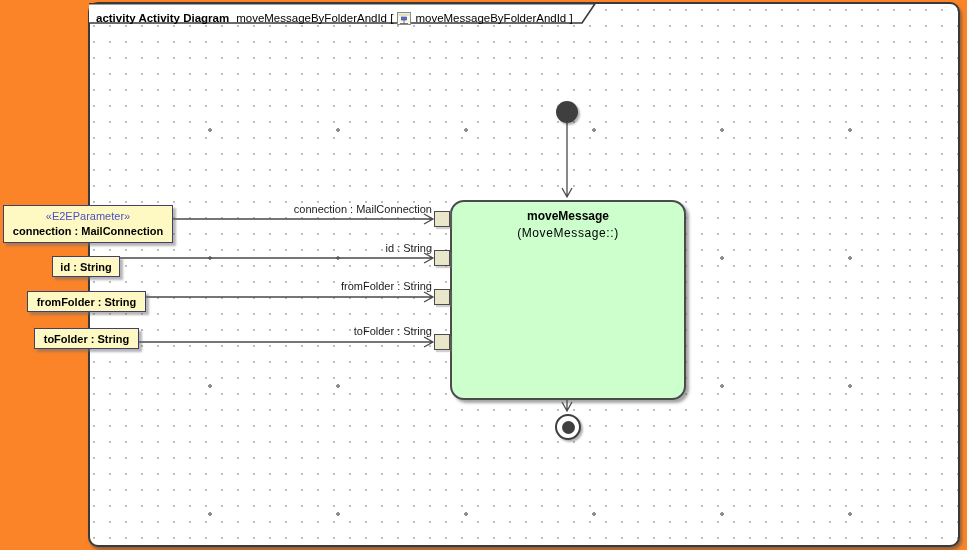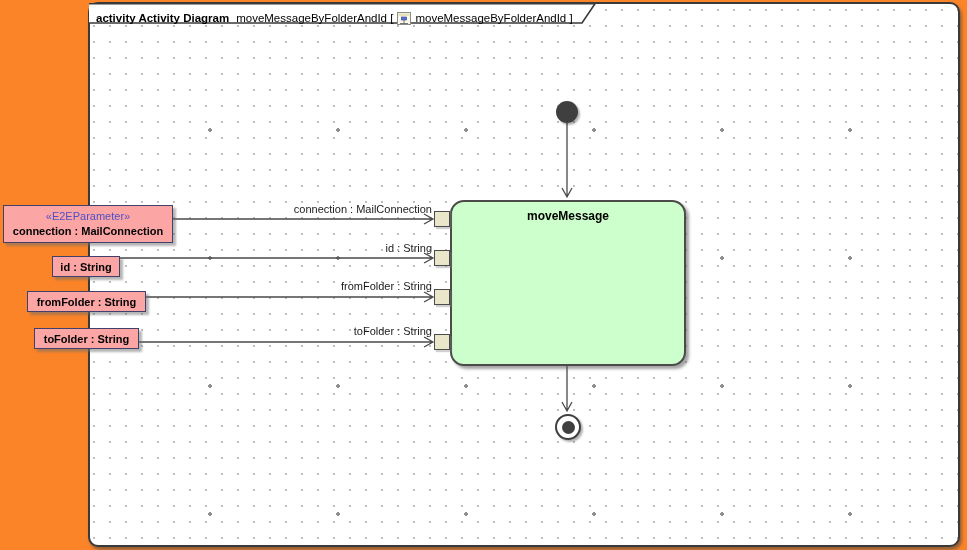--- a/index.html
+++ b/index.html
@@ -28,42 +28,42 @@
   .tab-text{
     position:absolute;left:96px;top:5px;height:26px;z-index:5;
     font-size:11.5px;color:#000;white-space:nowrap;display:flex;align-items:center;
   }
   .tab-text .bold{font-weight:bold;margin-right:7px;}
   .tab-text .reg{font-weight:normal;}
   .dg-icon{display:inline-block;margin:0 4px;position:relative;top:0px;}
   
   .pbox{
     position:absolute;box-sizing:border-box;
-    background:#fca5a5;border:1px solid #40406B;
+    background:#fef9c3;border:1px solid #40406B;
     box-shadow:3px 3px 2px rgba(110,110,110,.5);
     font-size:11px;font-weight:bold;color:#000;
     display:flex;align-items:center;justify-content:center;
     z-index:3;text-align:center;
   }
   .pbox .stereo{font-weight:normal;color:#4F4FC4;display:block;}
   .pbox.multi{flex-direction:column;line-height:15px;}
   
   .edge-label{
     position:absolute;font-size:11px;color:#1a1a1a;white-space:nowrap;
     right:535px;text-align:right;z-index:2;
   }
   
   .pin{
     position:absolute;left:434px;width:16px;height:16px;box-sizing:border-box;
     background:#E9E6C9;border:1px solid #4B4B4B;z-index:3;
     box-shadow:2px 2px 1px rgba(120,120,120,.35);
   }
   
   .action{
-    position:absolute;left:450px;top:200px;width:236px;height:166px;
+    position:absolute;left:450px;top:200px;width:236px;height:200px;
     box-sizing:border-box;background:#CCFFCC;
     border:2px solid #4B4B4B;border-radius:14px;
     box-shadow:3px 3px 3px rgba(90,90,90,.55);
     z-index:2;text-align:center;padding-top:7px;
   }
   .action-name{font-size:12px;font-weight:bold;color:#000;}
   .action-behavior{font-size:12px;color:#000;margin-top:3px;letter-spacing:.6px;}
   
   .initial{
     position:absolute;left:556px;top:101px;width:22px;height:22px;border-radius:50%;
@@ -130,19 +130,20 @@
   </g>
 </svg>
 
 <div class="pin" style="top:211px;"></div>
 <div class="pin" style="top:250px;"></div>
 <div class="pin" style="top:289px;"></div>
 <div class="pin" style="top:334px;"></div>
 
 <div class="action">
   <div class="action-name">moveMessage</div>
+  <div class="action-behavior">(MoveMessage::)</div>
 </div>
 
 <div class="initial"></div>
 
 <div class="final">
   <div class="final-dot"></div>
 </div>
 
 </body></html>

